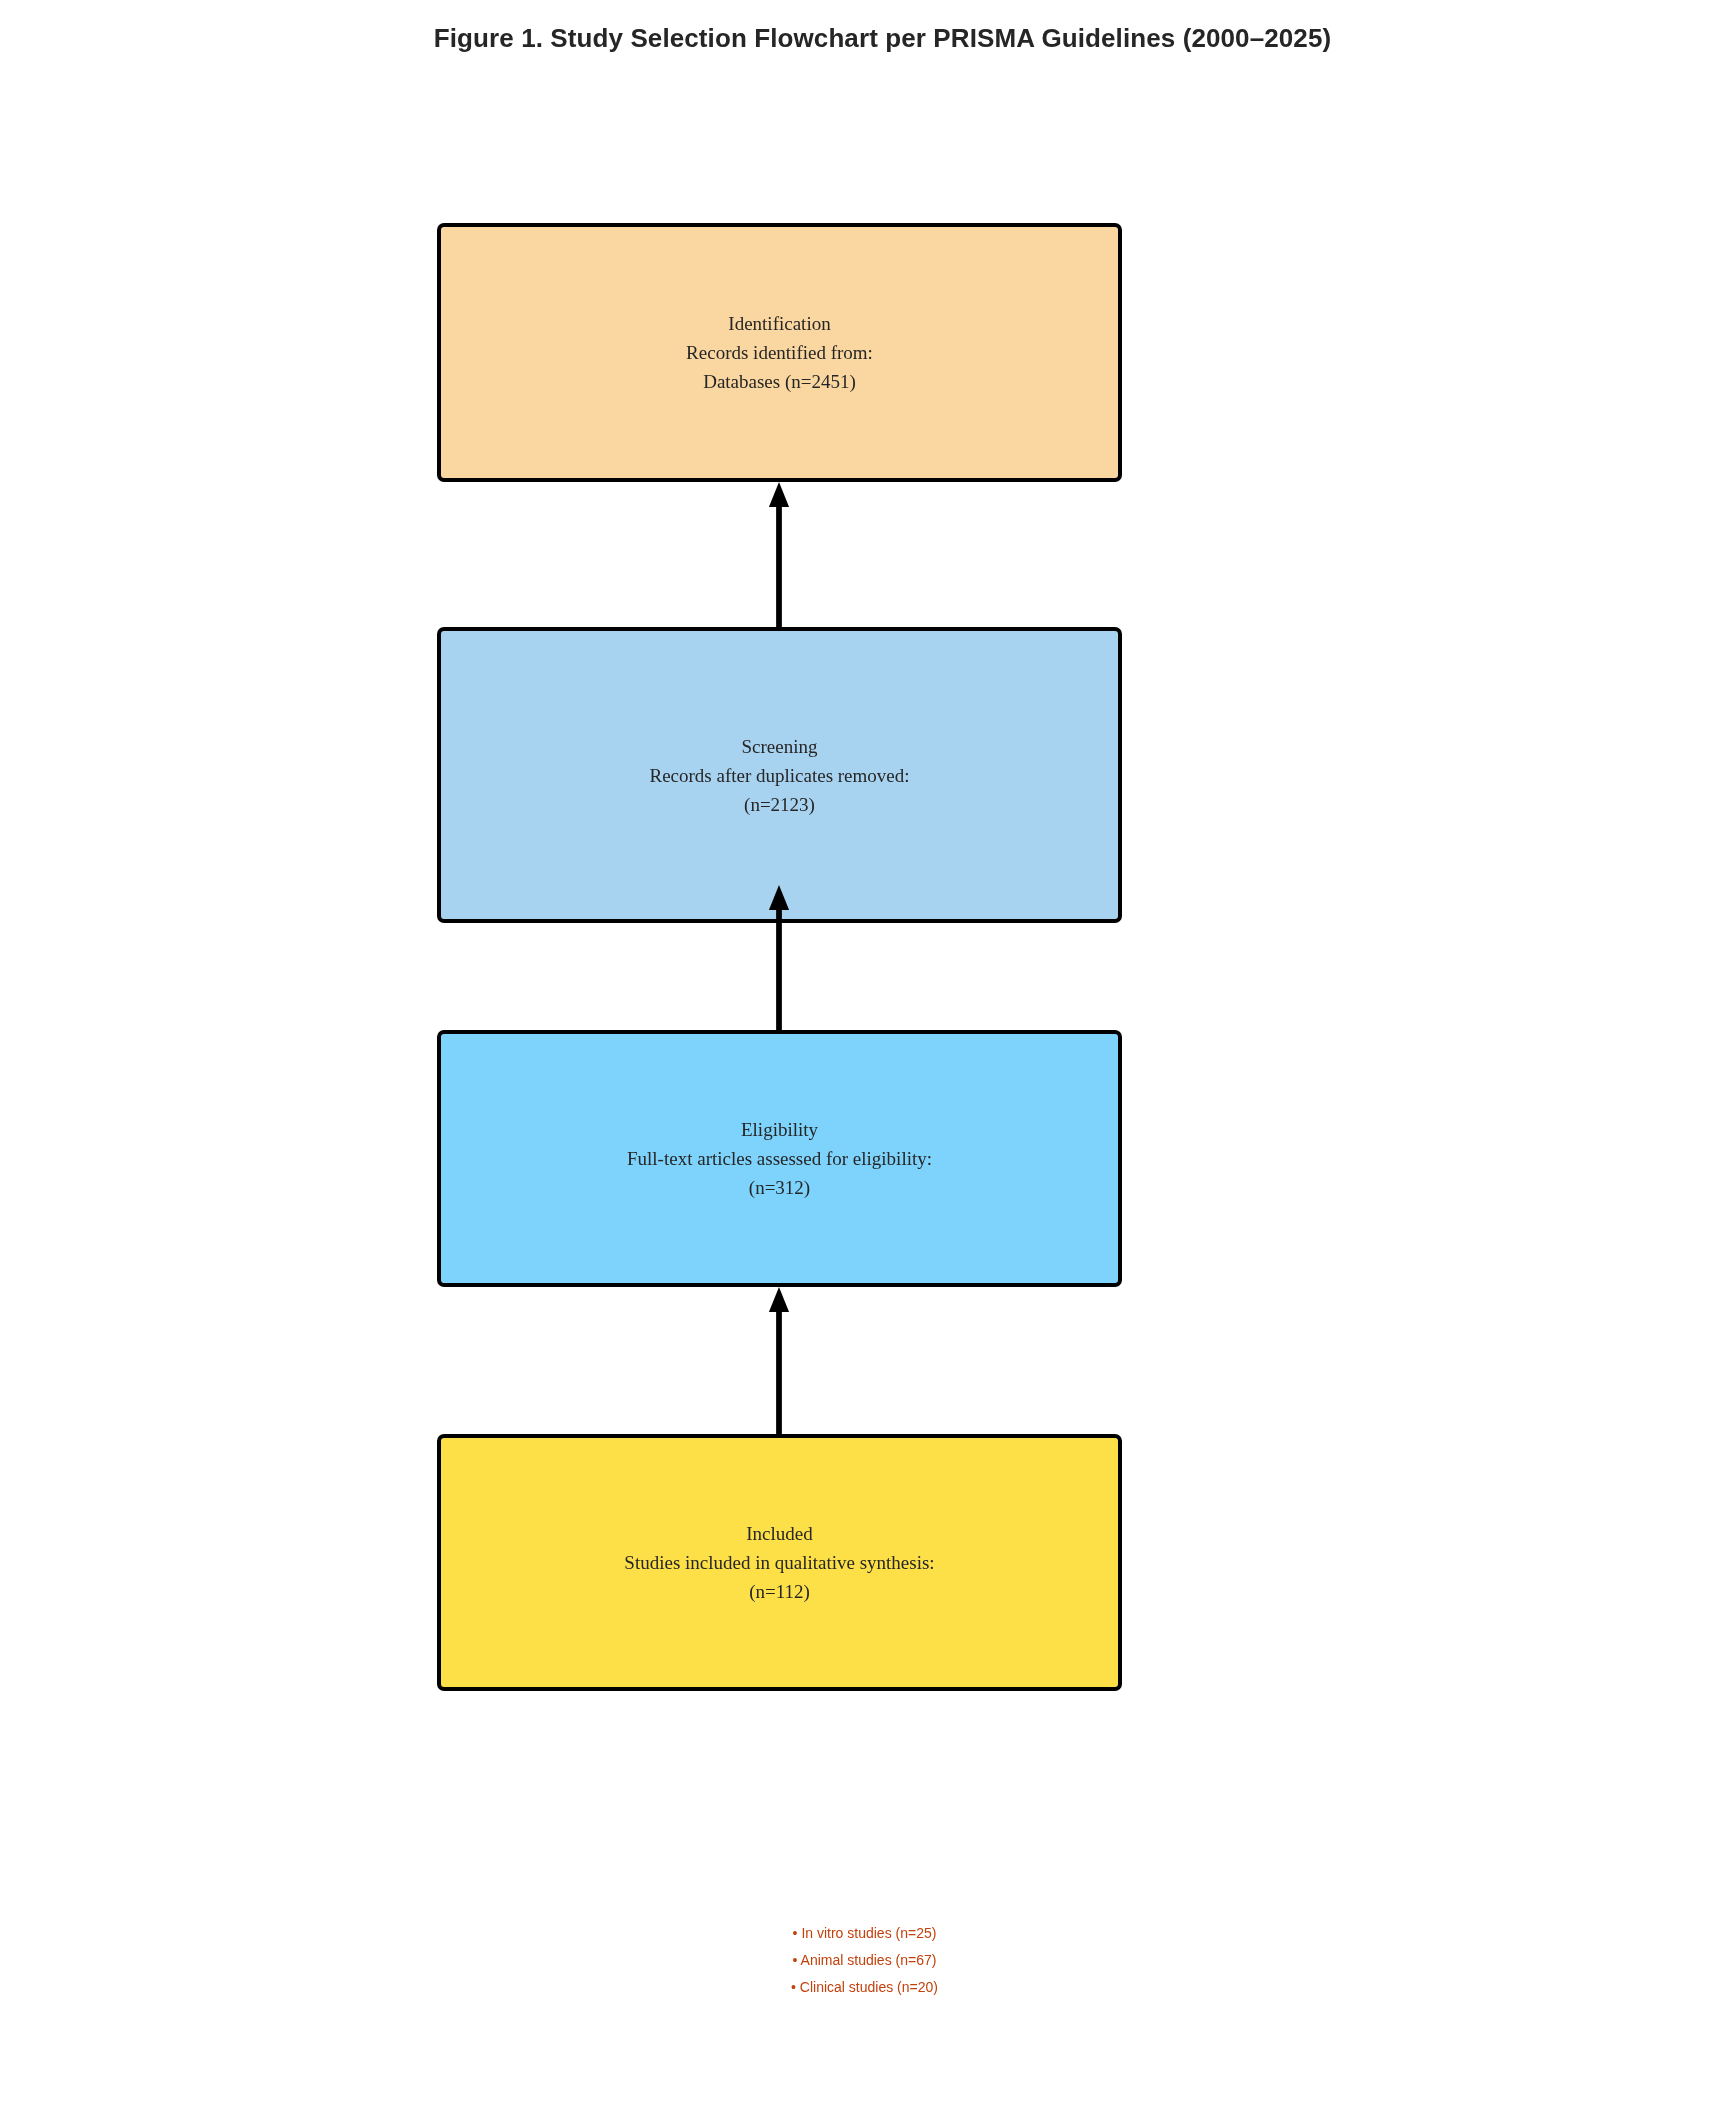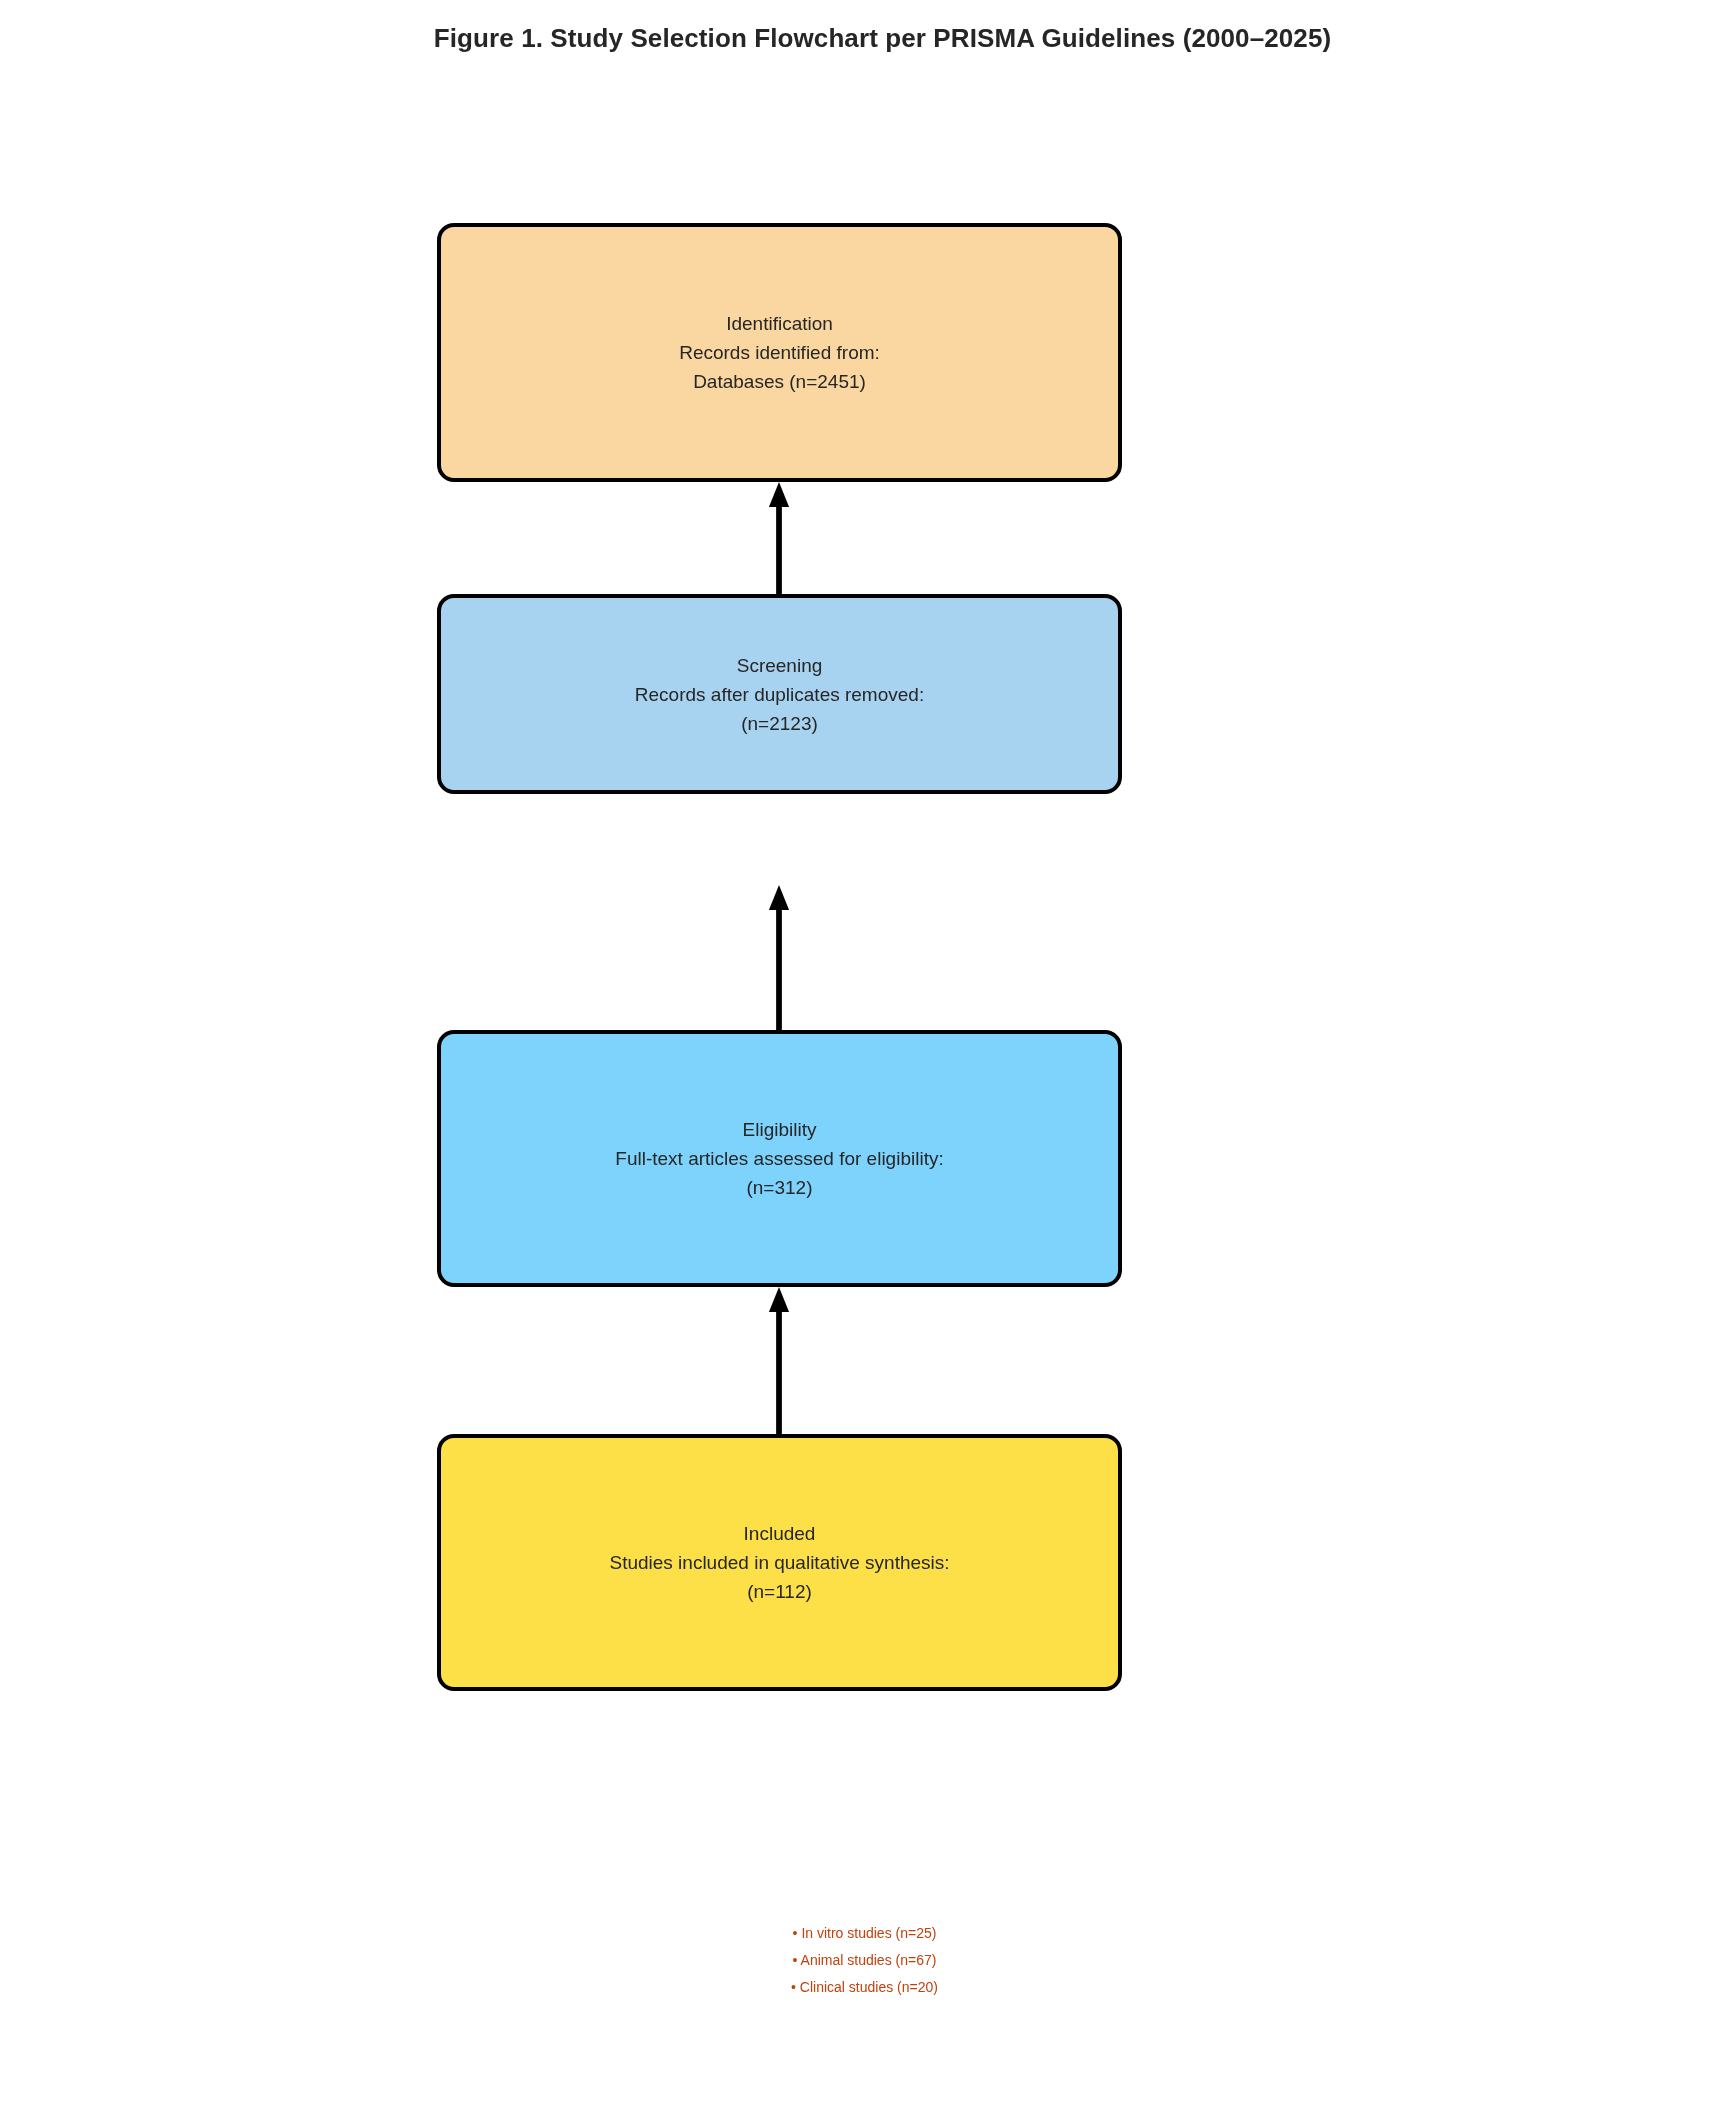--- a/index.html
+++ b/index.html
@@ -40,36 +40,37 @@
     height: 2114px;
   }
 
   
   .stage-box {
     position: absolute;
     left: 437px;
     width: 685px;
     box-sizing: border-box;
     border: 4.8px solid #000000;
-    border-radius: 17px;
+    border-radius: 7px;
     display: flex;
     align-items: center;
     justify-content: center;
     text-align: center;
+    font-family: Liberation Serif, serif;
   }
   .stage-box .stage-text {
     font-size: 19px;
     line-height: 29px;
     color: #262626;
     white-space: pre-line;
     padding: 0 13.4px;
   }
 
   #box-identification { top: 223px;  height: 259px; background: #FAD6A0; }
-  #box-screening      { top: 594px;  height: 200px; background: #A8D3F0; }
+  #box-screening      { top: 627px;  height: 296px; background: #A8D3F0; }
   #box-eligibility    { top: 1030px; height: 257px; background: #7dd3fc; }
   #box-included       { top: 1434px; height: 257px; background: #fde047; }
 
   
   .connector {
     position: absolute;
     left: 779px;
     width: 0;
     height: 0;
   }

